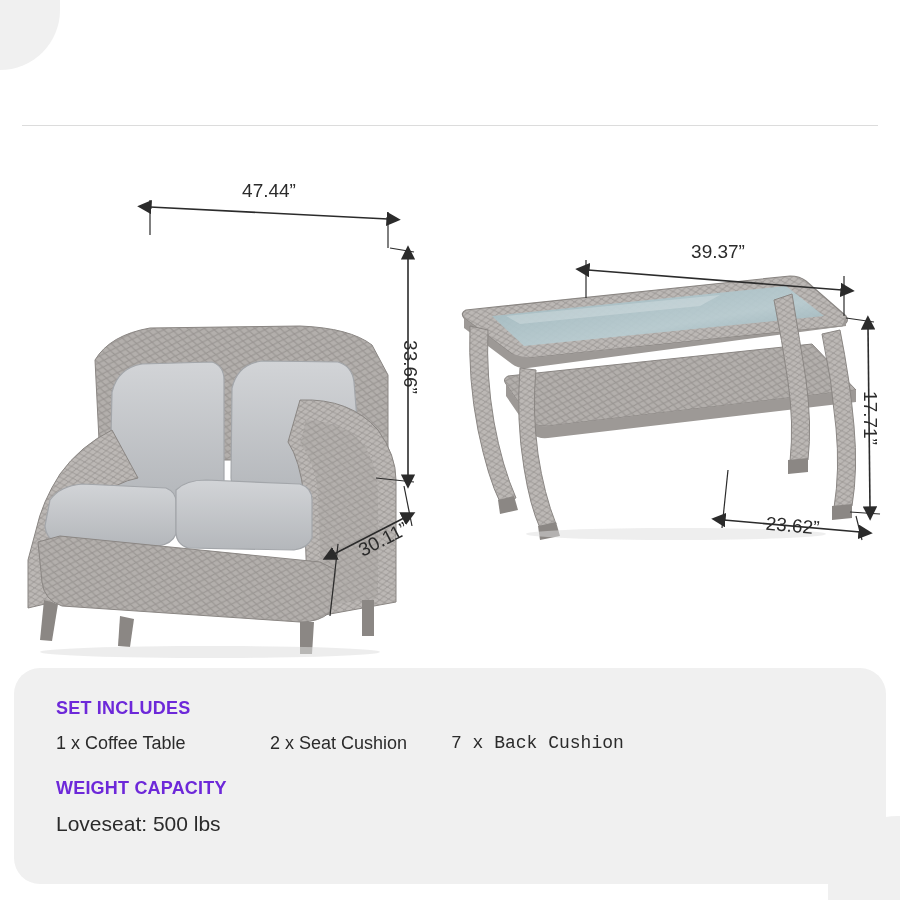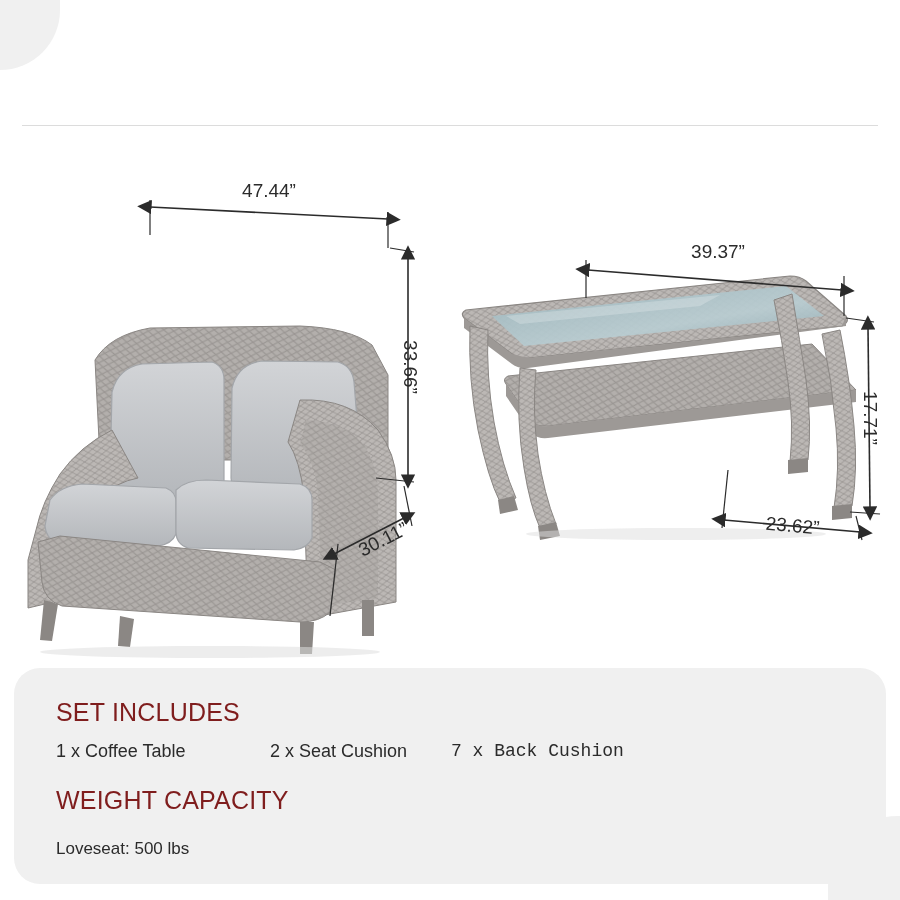--- a/index.html
+++ b/index.html
@@ -73,41 +73,41 @@
   .footer {
     position: absolute;
     left: 14px; top: 668px;
     width: 872px; height: 216px;
     background: #f0f0f0;
     border-radius: 26px;
     z-index: 1;
     padding: 30px 42px 0 42px;
   }
   .footer h2 {
-    font-size: 25px;
-    font-weight: normal;
-    color: #7f1d1d;
+    font-size: 18px;
+    font-weight: bold;
+    color: #6d28d9;
     letter-spacing: 0.2px;
   }
   .includes-row {
     display: flex;
     margin-top: 14px;
     font-size: 18px;
     color: #2b2b2b;
   }
   .includes-row span { white-space: nowrap; }
   .includes-row span:nth-child(1) { width: 214px; }
   .includes-row span:nth-child(2) { width: 181px; }
   .includes-row span:nth-child(3) { width: 215px; font-family: Liberation Mono, monospace; }
   .includes-row span:nth-child(4) { width: auto; }
 
   .weight-title { margin-top: 24px; }
   .weight-value {
-    margin-top: 24px;
-    font-size: 17px;
+    margin-top: 13px;
+    font-size: 21px;
     color: #2b2b2b;
   }
 
   
 </style>
 </head>
 <body>
 
 <div class="page">
 

